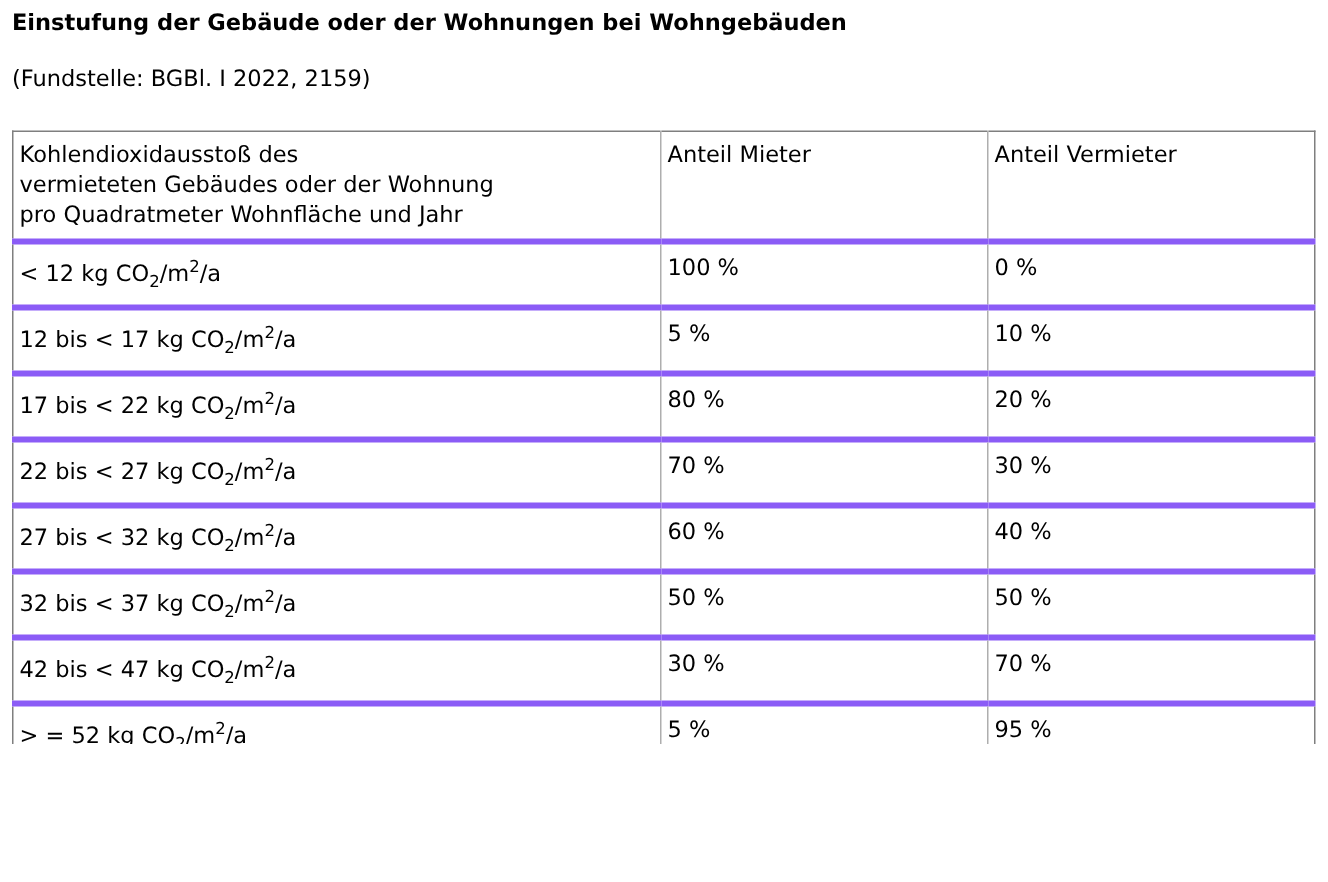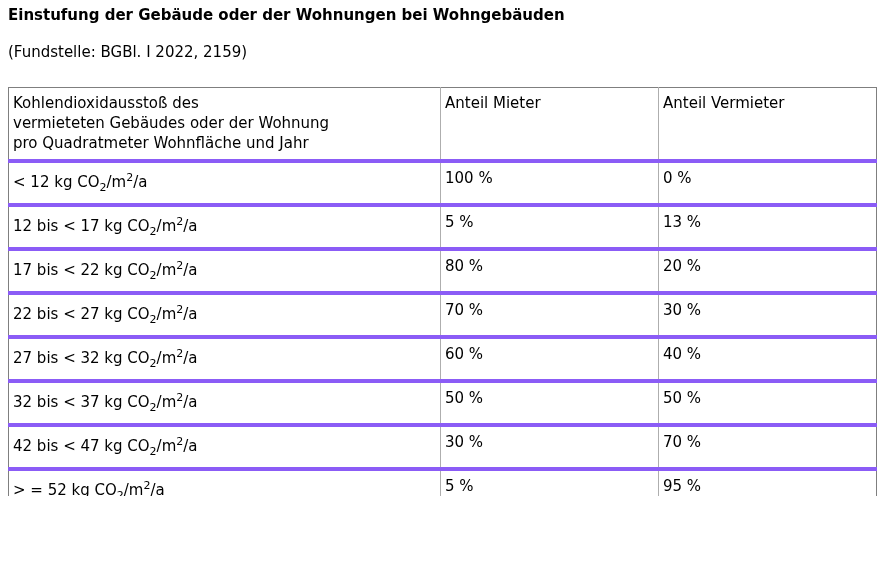--- a/index.html
+++ b/index.html
@@ -91,21 +91,21 @@
     <tbody>
   <tr>
     <td><span class="u-prefix">&lt; 12 kg CO</span><sub class="u-sub">2</sub><span class="u-mid">/m</span><sup class="u-sup">2</sup><span class="u-end">/a</span></td>
     <td class="c-mieter">100 %</td>
     <td class="c-vermieter">0 %</td>
   </tr>
 
   <tr>
     <td><span class="u-prefix">12 bis &lt; 17 kg CO</span><sub class="u-sub">2</sub><span class="u-mid">/m</span><sup class="u-sup">2</sup><span class="u-end">/a</span></td>
     <td class="c-mieter">5 %</td>
-    <td class="c-vermieter">13 %</td>
+    <td class="c-vermieter">10 %</td>
   </tr>
 
   <tr>
     <td><span class="u-prefix">17 bis &lt; 22 kg CO</span><sub class="u-sub">2</sub><span class="u-mid">/m</span><sup class="u-sup">2</sup><span class="u-end">/a</span></td>
     <td class="c-mieter">80 %</td>
     <td class="c-vermieter">20 %</td>
   </tr>
 
   <tr>
     <td><span class="u-prefix">22 bis &lt; 27 kg CO</span><sub class="u-sub">2</sub><span class="u-mid">/m</span><sup class="u-sup">2</sup><span class="u-end">/a</span></td>

